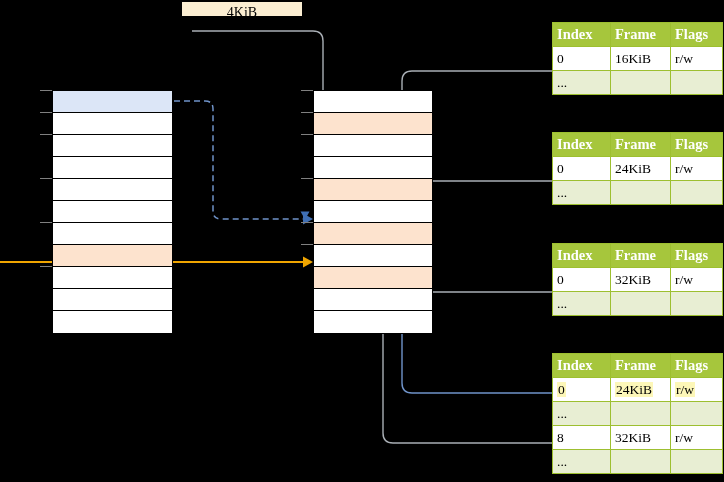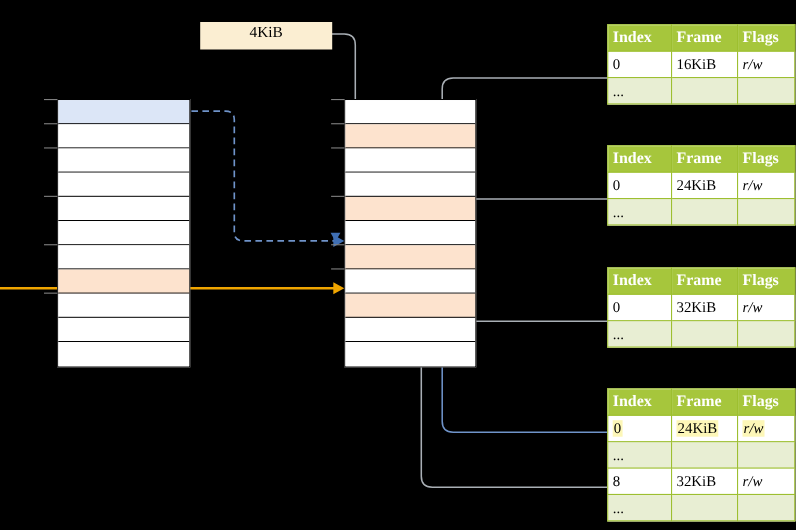--- a/index.html
+++ b/index.html
@@ -87,21 +87,21 @@
     white-space: nowrap;
   }
   .ptable th {
     background: #a6c63c;
     color: #ffffff;
     font-weight: bold;
     font-size: 14.5px;
   }
   .ptable td.c-index { width: 58px; }
   .ptable td.c-frame { width: 60px; margin-top: 36px; }
-  .ptable td.c-flags { width: 52px; font-style: italic; }
+  .ptable td.c-flags { width: 52px; }
   .ptable th.c-index { width: 58px; }
   .ptable th.c-frame { width: 60px; font-family: Liberation Serif, serif; }
   .ptable th.c-flags { width: 52px; }
   .ptable tr.r-data td { background: #ffffff; color: #000000; }
   .ptable tr.r-ellip td { background: #e8eed3; color: #000000; }
   .hl {
     background: #fdf7b8;
     padding: 0 1px;
   }
 </style>
@@ -157,21 +157,21 @@
     <g>
       <path d="M 0,262 L 305,262" fill="none" stroke="#f0a500" stroke-width="2.2"></path>
       <path d="M 303,256.5 L 313,262 L 303,267.5 Z" fill="#f0a500"></path>
     </g>
 
     <g>
       <path d="M 303,213.5 L 313,219 L 303,224.5 Z" fill="#3f6fb5"></path>
     </g>
   </svg>
 
-  <div class="sizelabel" style="left:182px; top:20px; width:120px; height:25px;">4KiB</div>
+  <div class="sizelabel" style="left:182px; top:2px; width:120px; height:14px;">4KiB</div>
 
   <div class="memcol" id="virtual-column" style="left:52px; top:90px; width:121px;">
       <div class="memrow fill-blue"></div>
       <div class="memrow"></div>
       <div class="memrow"></div>
       <div class="memrow"></div>
       <div class="memrow"></div>
       <div class="memrow"></div>
       <div class="memrow"></div>
       <div class="memrow fill-peach"></div>

